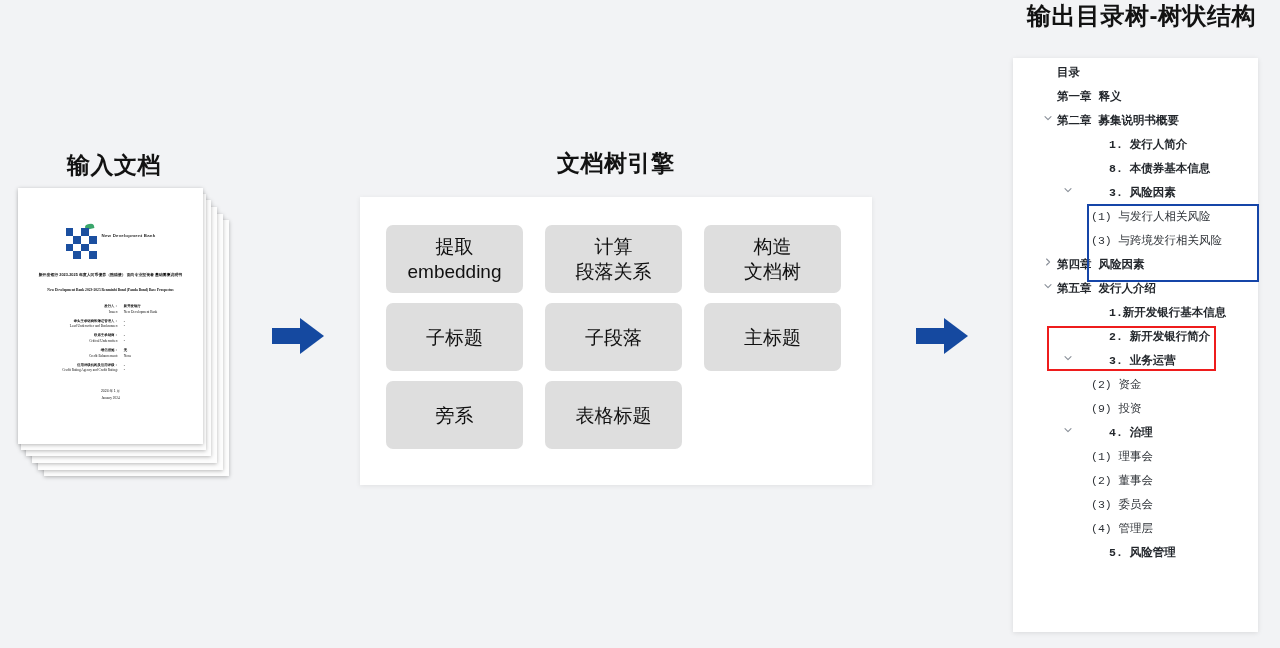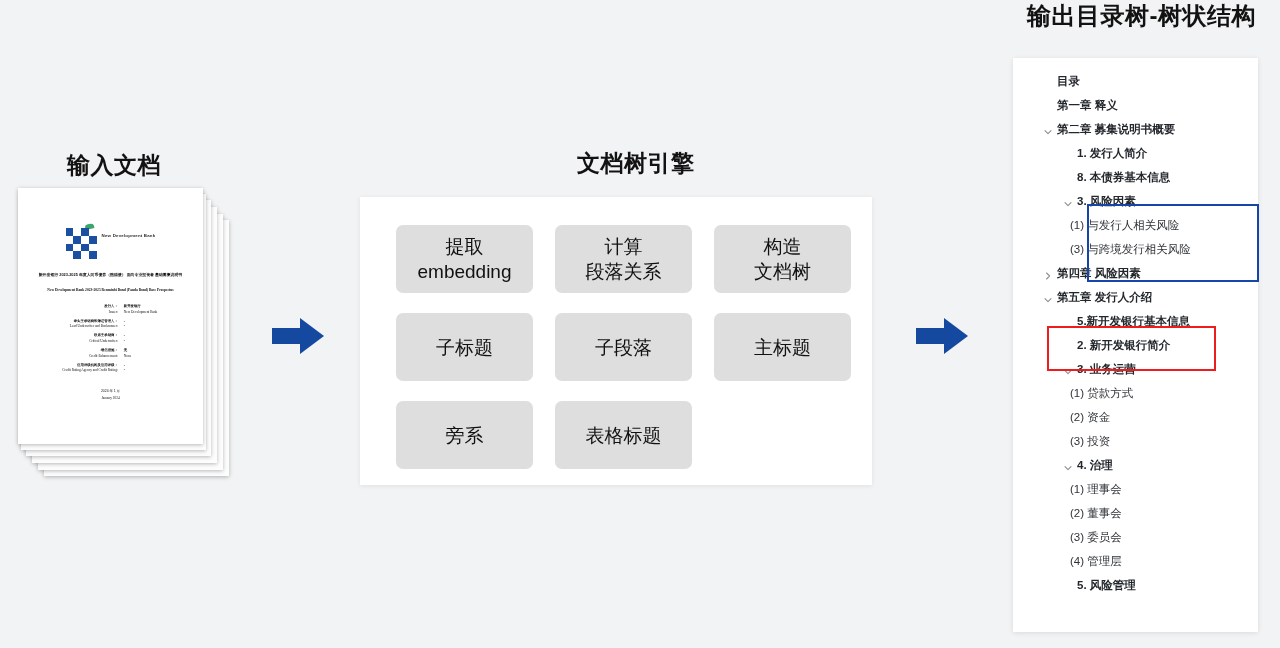--- a/index.html
+++ b/index.html
@@ -16,21 +16,21 @@
   
   .sec-title{
     position:absolute;
     font-size:23px;
     font-weight:700;
     color:#121212;
     letter-spacing:.5px;
     white-space:nowrap;
   }
   #title-input{left:67px;top:150px;}
-  #title-engine{left:557px;top:148px;margin-left:20px;}
+  #title-engine{left:557px;top:148px;}
   #title-output{left:1027px;top:0;font-size:24px;}
 
   
   #doc-stack{position:absolute;left:18px;top:188px;width:215px;height:300px;}
   .sheet{
     position:absolute;
     width:185px;height:256px;
     background:#ffffff;
     box-shadow:0 1px 4px rgba(0,0,0,.28);
   }
@@ -79,54 +79,54 @@
   #arrow-1{left:272px;top:318px;}
   #arrow-2{left:916px;top:318px;}
 
   
   #engine-card{
     position:absolute;left:360px;top:197px;width:512px;height:288px;
     background:#ffffff;
     box-shadow:0 1px 5px rgba(0,0,0,.08);
   }
   #engine-grid{
-    position:absolute;left:36px;top:28px;
+    position:absolute;left:26px;top:28px;
     display:grid;grid-template-columns:repeat(3,137px);
-    grid-auto-rows:68px;gap:20px 22px;
+    grid-auto-rows:68px;gap:10px 22px;
   }
   .chip{
     background:#dedede;border-radius:7px;
     display:flex;align-items:center;justify-content:center;
     text-align:center;
     font-size:19px;line-height:25px;font-weight:400;color:#111;
     white-space:pre-line;
   }
 
   
   #tree-panel{
     position:absolute;left:1013px;top:58px;width:245px;height:574px;
     background:#ffffff;
     box-shadow:0 1px 5px rgba(0,0,0,.10);
     overflow:hidden;
   }
   .tree-list{position:absolute;left:0;top:7px;width:100%;}
   .tree-row{
-    position:relative;height:24px;display:flex;align-items:flex-end;
-    font-size:11.5px;color:#2f3338;white-space:nowrap;
+    position:relative;height:24px;display:flex;align-items:flex-start;
+    font-size:11.5px;color:#2f3338;white-space:nowrap;font-family:Liberation Mono, monospace;
   }
   .tree-row .chev{
     position:absolute;width:10px;height:10px;display:block;
   }
   .tree-row .chev svg{display:block;}
   .tree-row .txt{display:block;}
   .lvl0 .txt{margin-left:44px;font-weight:700;color:#23272c;}
   .lvl0 .chev{left:30px;}
-  .lvl1 .txt{margin-left:64px;font-weight:700;color:#23272c;}
+  .lvl1 .txt{margin-left:96px;font-weight:700;color:#23272c;}
   .lvl1 .chev{left:50px;}
-  .lvl2 .txt{margin-left:57px;font-weight:400;color:#2f3338;}
+  .lvl2 .txt{margin-left:78px;font-weight:400;color:#2f3338;}
 
   
   .hl{position:absolute;pointer-events:none;}
   #hl-blue{left:1087px;top:204px;width:168px;height:74px;border:2.5px solid #1545a8;}
   #hl-red{left:1047px;top:326px;width:165px;height:41px;border:2.5px solid #ee1c1c;}
 </style>
 </head>
 <body>
 
 <div class="stage">
@@ -299,41 +299,38 @@
         </div>
         <div class="tree-row lvl0">
           <span class="chev">
             <svg width="10" height="10" viewBox="0 0 10 10">
               <path d="M2 3.6 L5 6.6 L8 3.6" fill="none" stroke="#8a9099" stroke-width="1.1" stroke-linecap="round" stroke-linejoin="round"></path>
             </svg>
           </span>
           <span class="txt">第五章 发行人介绍</span>
         </div>
         <div class="tree-row lvl1">
-          <span class="txt">5.新开发银行基本信息</span>
+          <span class="txt">1.新开发银行基本信息</span>
         </div>
         <div class="tree-row lvl1">
           <span class="txt">2.  新开发银行简介</span>
         </div>
         <div class="tree-row lvl1">
           <span class="chev">
             <svg width="10" height="10" viewBox="0 0 10 10">
               <path d="M2 3.6 L5 6.6 L8 3.6" fill="none" stroke="#8a9099" stroke-width="1.1" stroke-linecap="round" stroke-linejoin="round"></path>
             </svg>
           </span>
           <span class="txt">3.  业务运营</span>
         </div>
         <div class="tree-row lvl2">
-          <span class="txt">(1)  贷款方式</span>
-        </div>
-        <div class="tree-row lvl2">
           <span class="txt">(2)  资金</span>
         </div>
         <div class="tree-row lvl2">
-          <span class="txt">(3)  投资</span>
+          <span class="txt">(9)  投资</span>
         </div>
         <div class="tree-row lvl1">
           <span class="chev">
             <svg width="10" height="10" viewBox="0 0 10 10">
               <path d="M2 3.6 L5 6.6 L8 3.6" fill="none" stroke="#8a9099" stroke-width="1.1" stroke-linecap="round" stroke-linejoin="round"></path>
             </svg>
           </span>
           <span class="txt">4.  治理</span>
         </div>
         <div class="tree-row lvl2">

